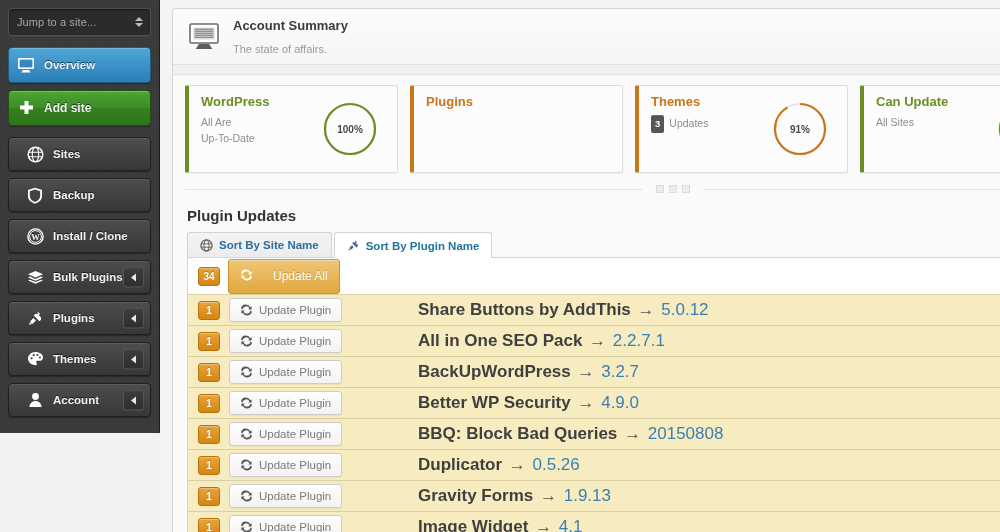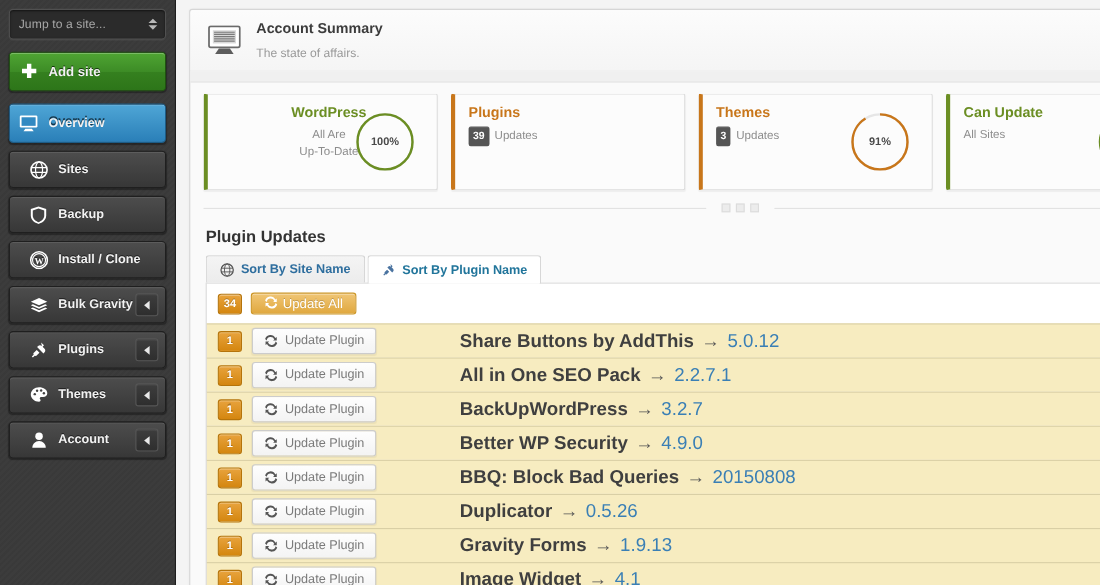--- a/index.html
+++ b/index.html
@@ -6,21 +6,21 @@
   html, body {
     width: 1000px; height: 532px;
     overflow: hidden;
     font-family: "Liberation Sans", sans-serif;
     background: #f2f2f2;
   }
   #app { position: relative; width: 1000px; height: 532px; display: flex; }
 
   
   #sidebar {
-    width: 160px; height: 532px; flex: 0 0 160px;
+    width: 160px; height: 433px; flex: 0 0 160px;
     background: #3a3a3a;
     background-image: repeating-linear-gradient(135deg, rgba(255,255,255,.012) 0 2px, rgba(0,0,0,.012) 2px 4px);
     padding: 8px;
     border-right: 1px solid #1d1d1d;
     position: relative;
     overflow: hidden;
   }
   .site-select {
     position: relative;
     height: 28px;
@@ -191,22 +191,22 @@
   .cnt-badge {
     background: linear-gradient(to bottom,#e8a33d,#d4860f);
     border: 1px solid #b5740b;
     color: #fff; font-size: 10px; font-weight: bold;
     border-radius: 3px; padding: 3px 2px;
     text-shadow: 0 -1px 0 rgba(0,0,0,.25);
     box-shadow: inset 0 1px 0 rgba(255,255,255,.3);
     min-width: 22px; text-align: center;
   }
   .btn-gold {
-    display: inline-flex; align-items: center; gap: 4px;
-    height: 20px; padding: 0 11px;
+    display: inline-flex; align-items: center; gap: 20px;
+    height: 35px; padding: 0 11px;
     background: linear-gradient(to bottom,#f0c675,#e0a83f);
     border: 1px solid #cc9524;
     border-radius: 3px;
     color: #fff; font-size: 12px;
     text-shadow: 0 -1px 0 rgba(0,0,0,.2);
     box-shadow: inset 0 1px 0 rgba(255,255,255,.4);
     cursor: pointer;
   }
   .btn-white {
     display: inline-flex; align-items: center; gap: 6px;
@@ -239,40 +239,40 @@
   <div id="sidebar">
 
     <div class="site-select">
       <span class="ph">Jump to a site...</span>
       <span class="spinner-arrows">
           <i class="up"></i>
           <i class="dn"></i>
         </span>
     </div>
 
-    <div class="nav-btn add">
-      <span class="ico">
-        <svg width="17" height="17" viewBox="0 0 17 17">
-            <path d="M6.5 1h4v4.5H15v4h-4.5V14h-4V9.5H2v-4h4.5z" fill="#fff"></path>
-          </svg>
-      </span>
-      <span class="lbl">Add site</span>
-    </div>
-
     <div class="nav-btn active">
       <span class="ico">
         <svg width="18" height="16" viewBox="0 0 18 16">
             <rect x="1" y="1" width="16" height="11" rx="1.2" fill="#fff"></rect>
             <rect x="2.6" y="2.6" width="12.8" height="7.8" fill="#3189c2"></rect>
             <path d="M6 13h6l1.6 2.4H4.4z" fill="#fff"></path>
           </svg>
       </span>
       <span class="lbl">Overview</span>
     </div>
 
+    <div class="nav-btn add">
+      <span class="ico">
+        <svg width="17" height="17" viewBox="0 0 17 17">
+            <path d="M6.5 1h4v4.5H15v4h-4.5V14h-4V9.5H2v-4h4.5z" fill="#fff"></path>
+          </svg>
+      </span>
+      <span class="lbl">Add site</span>
+    </div>
+
     <div class="nav-btn plain">
       <span class="ico">
         <svg width="17" height="17" viewBox="0 0 17 17">
             <circle cx="8.5" cy="8.5" r="7.3" fill="none" stroke="#fff" stroke-width="1.5"></circle>
             <ellipse cx="8.5" cy="8.5" rx="3.2" ry="7.3" fill="none" stroke="#fff" stroke-width="1.1"></ellipse>
             <path d="M1.6 6.3h13.8M1.6 10.7h13.8" stroke="#fff" stroke-width="1.1"></path>
           </svg>
       </span>
       <span class="lbl">Sites</span>
     </div>
@@ -299,21 +299,21 @@
     </div>
 
     <div class="nav-btn plain">
       <span class="ico">
         <svg width="17" height="15" viewBox="0 0 17 15">
             <path d="M8.5 1 16 4.3 8.5 7.6 1 4.3z" fill="#fff"></path>
             <path d="M1 7.4 8.5 10.7 16 7.4l-1.9-.85L8.5 9 2.9 6.55z" fill="#fff"></path>
             <path d="M1 10.5 8.5 13.8 16 10.5l-1.9-.85-5.6 2.45L2.9 9.65z" fill="#fff"></path>
           </svg>
       </span>
-      <span class="lbl">Bulk Gravity</span>
+      <span class="lbl">Bulk Plugins</span>
       <span class="submenu-arrow">
           <i></i>
         </span>
     </div>
 
     <div class="nav-btn plain">
       <span class="ico">
         <svg width="17" height="17" viewBox="0 0 17 17">
             <path d="M10.4 1.3 13 3.9l-1.3 1.3 1.8 1.8c.9.9.9 2.4 0 3.3l-1 1-5.8-5.8 1-1c.9-.9 2.4-.9 3.3 0l.1.1z" fill="#fff"></path>
             <path d="M6.4 8.1 8.9 10.6l-3.1 3.1-1.2-.3-1.7 1.7-1-1 1.7-1.7-.3-1.2z" fill="#fff"></path>
@@ -373,37 +373,36 @@
         <div>
           <div class="htitle">Account Summary</div>
           <div class="hsub">The state of affairs.</div>
         </div>
       </div>
 
       <div class="head-strip"></div>
 
       <div class="cards-wrap">
         <div class="cards" id="cards-row">
-            <div class="card" style="border-left-color: rgb(107, 142, 35); text-align: center;">
+            <div class="card" style="border-left-color: rgb(107, 142, 35);">
               <div class="c-title" style="color: rgb(107, 142, 35);">WordPress</div>
               <div class="c-sub">
                 <div>All Are</div>
                 <div>Up-To-Date</div>
               </div>
               <div class="ring">
                 <svg width="58" height="58" viewBox="0 0 58 58">
                   <circle cx="29" cy="29" r="25" fill="none" stroke="#e6e6e6" stroke-width="2.2"></circle>
                   <circle cx="29" cy="29" r="25" fill="none" stroke="#6b8e23" stroke-width="2.2" stroke-dasharray="157.08 0.00"></circle>
                 </svg>
                 <span class="pct">100%</span>
               </div>
             </div>
             <div class="card" style="border-left-color: rgb(200, 118, 26);">
               <div class="c-title" style="color: rgb(200, 118, 26);">Plugins</div>
-              <div class="c-sub"><span class="c-badge">39</span><span>Updates</span></div>
             </div>
             <div class="card" style="border-left-color: rgb(200, 118, 26);">
               <div class="c-title" style="color: rgb(200, 118, 26);">Themes</div>
               <div class="c-sub"><span class="c-badge">3</span><span>Updates</span></div>
               <div class="ring">
                 <svg width="58" height="58" viewBox="0 0 58 58">
                   <circle cx="29" cy="29" r="25" fill="none" stroke="#e6e6e6" stroke-width="2.2"></circle>
                   <circle cx="29" cy="29" r="25" fill="none" stroke="#c8761a" stroke-width="2.2" stroke-dasharray="142.94 14.14"></circle>
                 </svg>
                 <span class="pct">91%</span>

